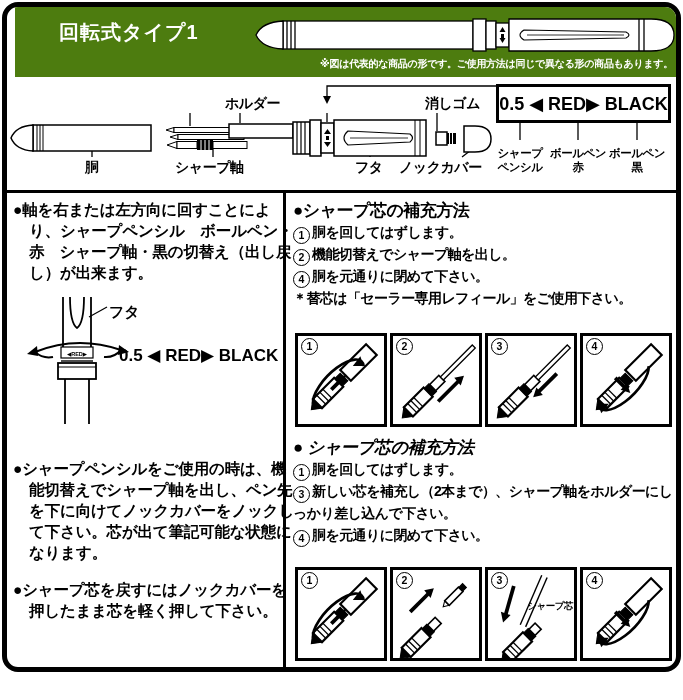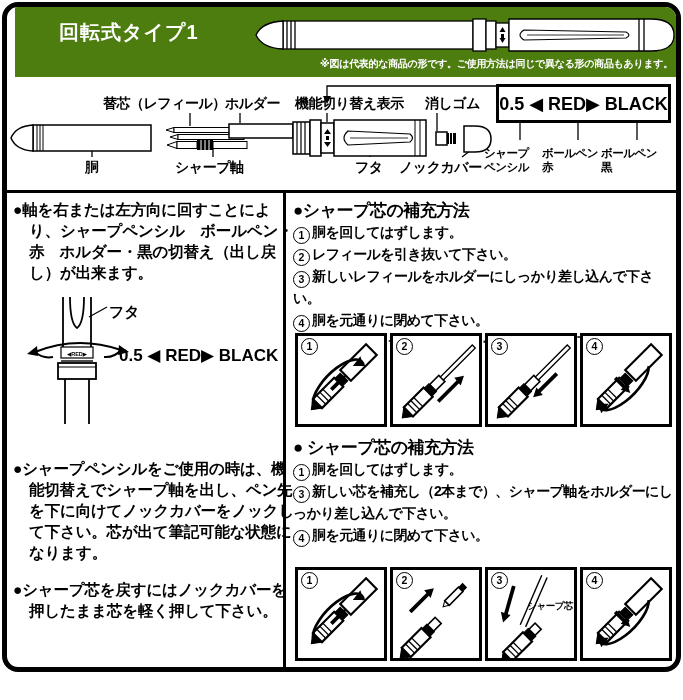--- a/index.html
+++ b/index.html
@@ -7,21 +7,21 @@
        font-family:"Liberation Sans","DejaVu Sans",sans-serif;color:#000;}
   .frame{position:absolute;left:2px;top:2px;width:669px;height:660px;
          border:5px solid #000;border-radius:16px;background:#fff;overflow:hidden;}
   .abs{position:absolute;}
   .topband{position:absolute;left:8px;top:0;right:0;height:70px;background:#4d7c0f;text-decoration:underline;}
   .title{position:absolute;left:44px;top:12px;font-size:20px;font-weight:bold;color:#fff;letter-spacing:1px;}
   .disclaimer{position:absolute;right:3px;top:50px;font-size:10px;font-weight:bold;color:#fff;letter-spacing:-0.3px;margin-left:29px;}
   .plabel{position:absolute;font-size:14px;font-weight:bold;letter-spacing:-0.5px;white-space:nowrap;}
   .indbox{position:absolute;left:489px;top:77px;width:169px;height:33px;border:3px solid #000;
           display:flex;align-items:center;justify-content:center;font-size:18px;font-weight:bold;background:#fff;white-space:nowrap;}
-  .indlab{position:absolute;top:140px;width:72px;font-size:11.5px;font-weight:bold;line-height:13.5px;letter-spacing:-0.5px;}
+  .indlab{position:absolute;top:140px;width:72px;text-align:center;font-size:11.5px;font-weight:bold;line-height:13.5px;letter-spacing:-0.5px;}
   .hdiv{position:absolute;left:0;right:0;top:183px;height:2.5px;background:#000;}
   .vdiv{position:absolute;left:276px;top:183px;width:2.5px;bottom:0;background:#000;}
   .bullet{position:absolute;left:6px;width:272px;font-size:15.5px;line-height:21px;font-weight:bold;
           letter-spacing:-0.2px;padding-left:16px;text-indent:-16px;}
   .capind{position:absolute;left:112px;top:338px;font-size:17px;font-weight:bold;white-space:nowrap;}
   .caplabel{position:absolute;left:102px;top:296px;font-size:15px;font-weight:bold;}
   .heading{position:absolute;left:286px;font-size:17px;font-weight:bold;letter-spacing:-0.5px;white-space:nowrap;}
   .steps{position:absolute;left:286px;width:384px;font-size:14px;line-height:21.5px;font-weight:bold;letter-spacing:-0.6px;}
   .step{white-space:normal;}
   .circ{display:inline-block;width:15px;height:15px;border:1.5px solid #000;border-radius:50%;
@@ -114,23 +114,21 @@
       <rect x="440" y="56" width="9" height="11" fill="#000" stroke="none"></rect>
       <line x1="442.5" y1="56" x2="442.5" y2="67" stroke="#fff" stroke-width="1"></line>
         <line x1="445.5" y1="56" x2="445.5" y2="67" stroke="#fff" stroke-width="1"></line>
       <path d="M457,49 L468,49 Q484,49 484,62 Q484,75 468,75 L457,75 Z" fill="#fff"></path>
     </g>
     <polygon points="320.5,52 317,57 324,57" fill="#000"></polygon>
     <rect x="319" y="59" width="3" height="4" fill="#000"></rect>
     <polygon points="320.5,70 317,65 324,65" fill="#000"></polygon>
   </svg>
 
-  <span class="plabel" style="left:96px;top:88px;">替芯（レフィール）</span>
   <span class="plabel" style="left:218px;top:88px;">ホルダー</span>
-  <span class="plabel" style="left:288px;top:88px;">機能切り替え表示</span>
   <span class="plabel" style="left:418px;top:88px;">消しゴム</span>
   <span class="plabel" style="left:78px;top:152px;">胴</span>
   <span class="plabel" style="left:168px;top:152px;">シャープ軸</span>
   <span class="plabel" style="left:348px;top:152px;">フタ</span>
   <span class="plabel" style="left:392px;top:152px;">ノックカバー</span>
 
   <div class="indbox">0.5 ◀ RED▶ BLACK</div>
   <div class="indlab" style="left:477px;">
     <span style="display:block;">シャープ</span>
     <span style="display:block;">ペンシル</span>
@@ -140,21 +138,21 @@
     <span style="display:block;">赤</span>
   </div>
   <div class="indlab" style="left:594px;">
     <span style="display:block;">ボールペン</span>
     <span style="display:block;">黒</span>
   </div>
 
   <div class="hdiv"></div>
   <div class="vdiv"></div>
 
-  <p class="bullet" style="top:192px;margin:0;">●軸を右または左方向に回すことにより、シャープペンシル　ボールペン・赤　ホルダー・黒の切替え（出し戻し）が出来ます。</p>
+  <p class="bullet" style="top:192px;margin:0;">●軸を右または左方向に回すことにより、シャープペンシル　ボールペン・赤　シャープ軸・黒の切替え（出し戻し）が出来ます。</p>
 
   <svg class="abs" style="left:20px;top:290px;" width="112" height="130" viewBox="0 0 112 130">
     <g stroke="#000" fill="none" stroke-width="1.8">
       <line x1="36" y1="0" x2="36" y2="50"></line>
         <line x1="64" y1="0" x2="64" y2="50"></line>
       <path d="M43,0 Q43,26 50,31 Q57,26 57,0"></path>
       <path d="M8,55 Q50,38 94,53" stroke-width="2"></path>
       <path d="M8,55 Q16,62 26,60" stroke-width="2"></path>
       <path d="M94,53 Q87,61 77,60" stroke-width="2"></path>
       <line x1="62" y1="20" x2="80" y2="10" stroke-width="1.2"></line>
@@ -171,22 +169,21 @@
   </svg>
   <span class="caplabel">フタ</span>
   <span class="capind">0.5 ◀ RED▶ BLACK</span>
 
   <p class="bullet" style="top:572px;margin:0;">●シャープ芯を戻すにはノックカバーを押したまま芯を軽く押して下さい。</p>
   <p class="bullet" style="top:451px;margin:0;">●シャープペンシルをご使用の時は、機能切替えでシャープ軸を出し、ペン先を下に向けてノックカバーをノックして下さい。芯が出て筆記可能な状態になります。</p>
 
   <div class="heading" style="top:192px;">●シャープ芯の補充方法</div>
   <div class="steps" style="top:215px;">
     <div class="step"><span class="circ">1</span><span>胴を回してはずします。</span></div>
-    <div class="step"><span class="circ">2</span><span>レフィールを引き抜いて下さい。</span></div>
-    <div class="step"><span class="circ">3</span><span>新しいレフィールをホルダーにしっかり差し込んで下さい。</span></div>
+    <div class="step"><span class="circ">2</span><span>機能切替えでシャープ軸を出し。</span></div>
     <div class="step"><span class="circ">4</span><span>胴を元通りに閉めて下さい。</span></div>
     <div class="step">＊替芯は「セーラー専用レフィール」をご使用下さい。</div>
   </div>
 
   <div class="figbox" style="left:288px;top:326px;">
     <span class="fignum">1</span>
     <svg class="figsvg" viewBox="0 0 80 80">
       <g transform="rotate(-45 40 40)" stroke="#000">
         <rect x="46" y="33" width="34" height="14" fill="#fff" stroke-width="2"></rect>
         <polygon points="9,34 9,46 1,40" fill="#000"></polygon>
@@ -248,21 +245,21 @@
           <line x1="22" y1="34" x2="22" y2="46" stroke-width="1.2"></line>
         <rect x="37" y="35" width="7" height="10" fill="#000"></rect>
       </g>
       <path d="M61,27 A26,11 -45 1 1 14,62" fill="none" stroke="#000" stroke-width="2.5"></path>
       <polygon points="14,62 24,62 17,71" fill="#000"></polygon>
       <line x1="30" y1="38" x2="40" y2="48" stroke="#000" stroke-width="3.5"></line>
       <polygon points="44,52 41,43 35,49" fill="#000"></polygon>
     </svg>
   </div>
 
-  <div class="heading" style="top:429px;">● シャープ芯の補充方法</div>
+  <div class="heading" style="top:429px;font-style:italic;">● シャープ芯の補充方法</div>
   <div class="steps" style="top:452px;">
     <div class="step"><span class="circ">1</span><span>胴を回してはずします。</span></div>
     <div class="step"><span class="circ">3</span><span>新しい芯を補充し（2本まで）、シャープ軸をホルダーにしっかり差し込んで下さい。</span></div>
     <div class="step"><span class="circ">4</span><span>胴を元通りに閉めて下さい。</span></div>
   </div>
 
   <div class="figbox" style="left:288px;top:560px;">
     <span class="fignum">1</span>
     <svg class="figsvg" viewBox="0 0 80 80">
       <g transform="rotate(-45 40 40)" stroke="#000">

